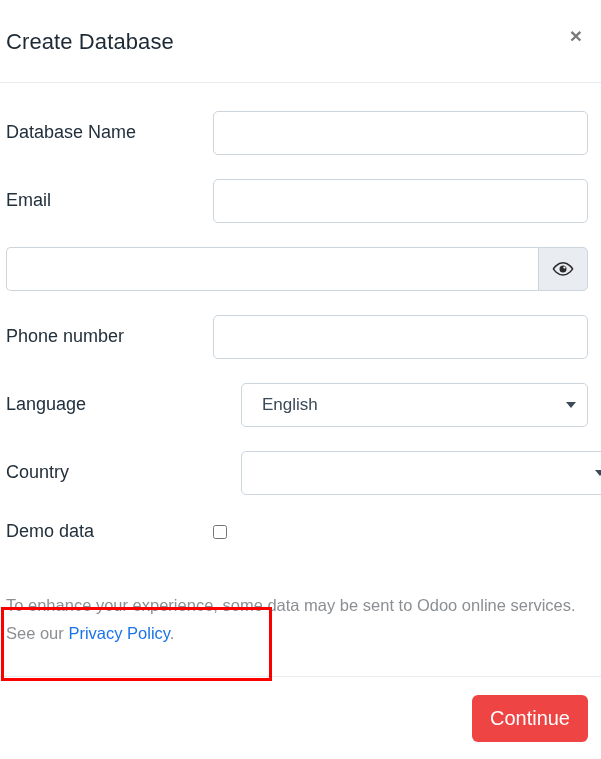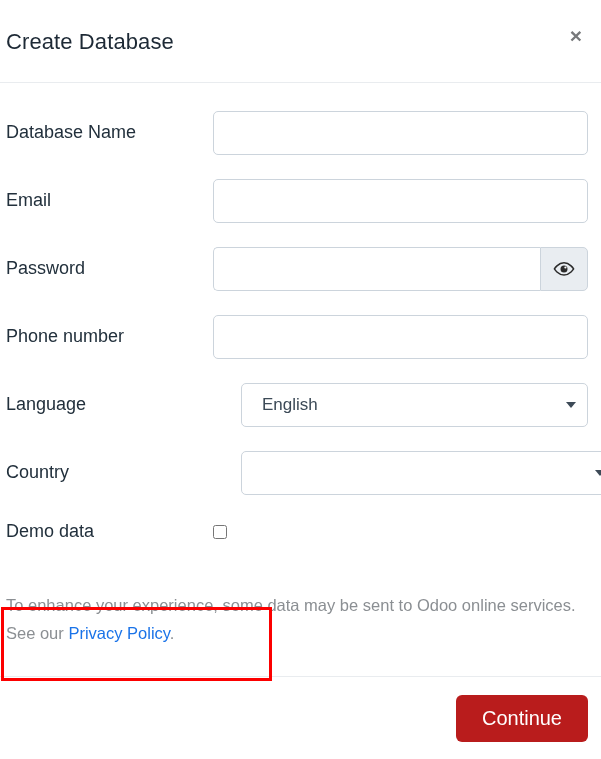--- a/index.html
+++ b/index.html
@@ -208,27 +208,27 @@
     border-top: 1px solid #e9ecef;
     height: 83px;
     flex: 0 0 auto;
     display: flex;
     align-items: center;
     justify-content: flex-end;
     padding: 0 13px;
     box-sizing: border-box;
   }
   .continue-button {
-    background: #b91c1c;
+    background: #ef4444;
     color: #ffffff;
     border: none;
     border-radius: 6px;
     font-size: 20px;
     font-family: "Liberation Sans", sans-serif;
-    padding: 0 26px;
+    padding: 0 18px;
     height: 47px;
     cursor: pointer;
     line-height: 1;
   }
 </style>
 </head>
 <body>
 
 <div class="dialog">
 
@@ -249,21 +249,20 @@
     </div>
 
     <div class="form-row" style="margin-top:24px;">
       <div class="form-label">Email</div>
       <div class="field-wrap">
         <input class="text-input" type="text" placeholder="" style="">
       </div>
     </div>
 
     <div class="form-row" style="margin-top:24px;">
-      <div class="form-label">Password</div>
       <div class="field-wrap">
         <div class="input-group">
           <input class="text-input" type="password" placeholder="" style="">
           <button class="eye-button">
             <span>
               <svg width="22" height="14" viewBox="0 0 22 14" xmlns="http://www.w3.org/2000/svg">
                 <path d="M11 0.8 C5 0.8 1.4 6.9 1.4 6.9 C1.4 6.9 5 13 11 13 C17 13 20.6 6.9 20.6 6.9 C20.6 6.9 17 0.8 11 0.8 Z" fill="none" stroke="#2b2b2b" stroke-width="1.5"></path>
                 <circle cx="11" cy="6.9" r="3.5" fill="#2b2b2b"></circle>
                 <circle cx="12.4" cy="5.5" r="1.1" fill="#ffffff"></circle>
               </svg>

